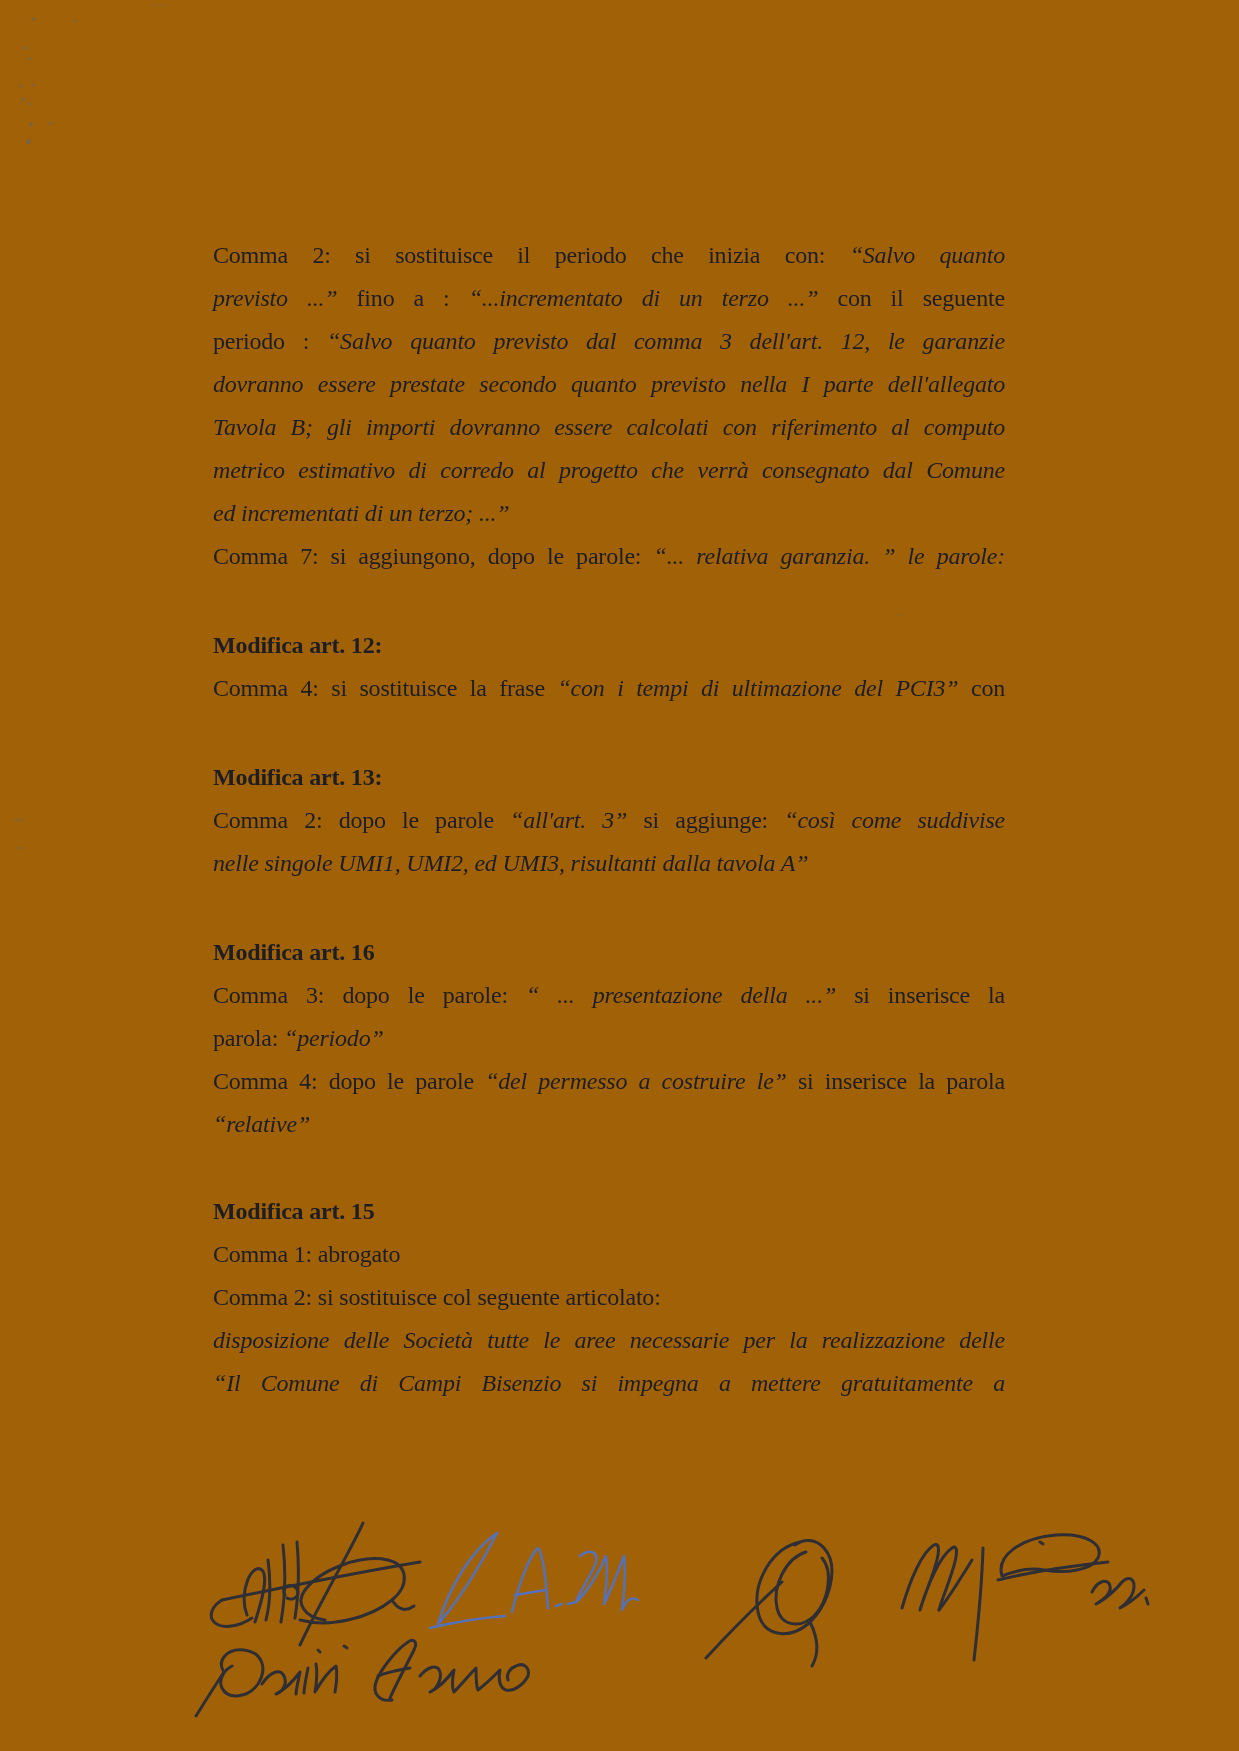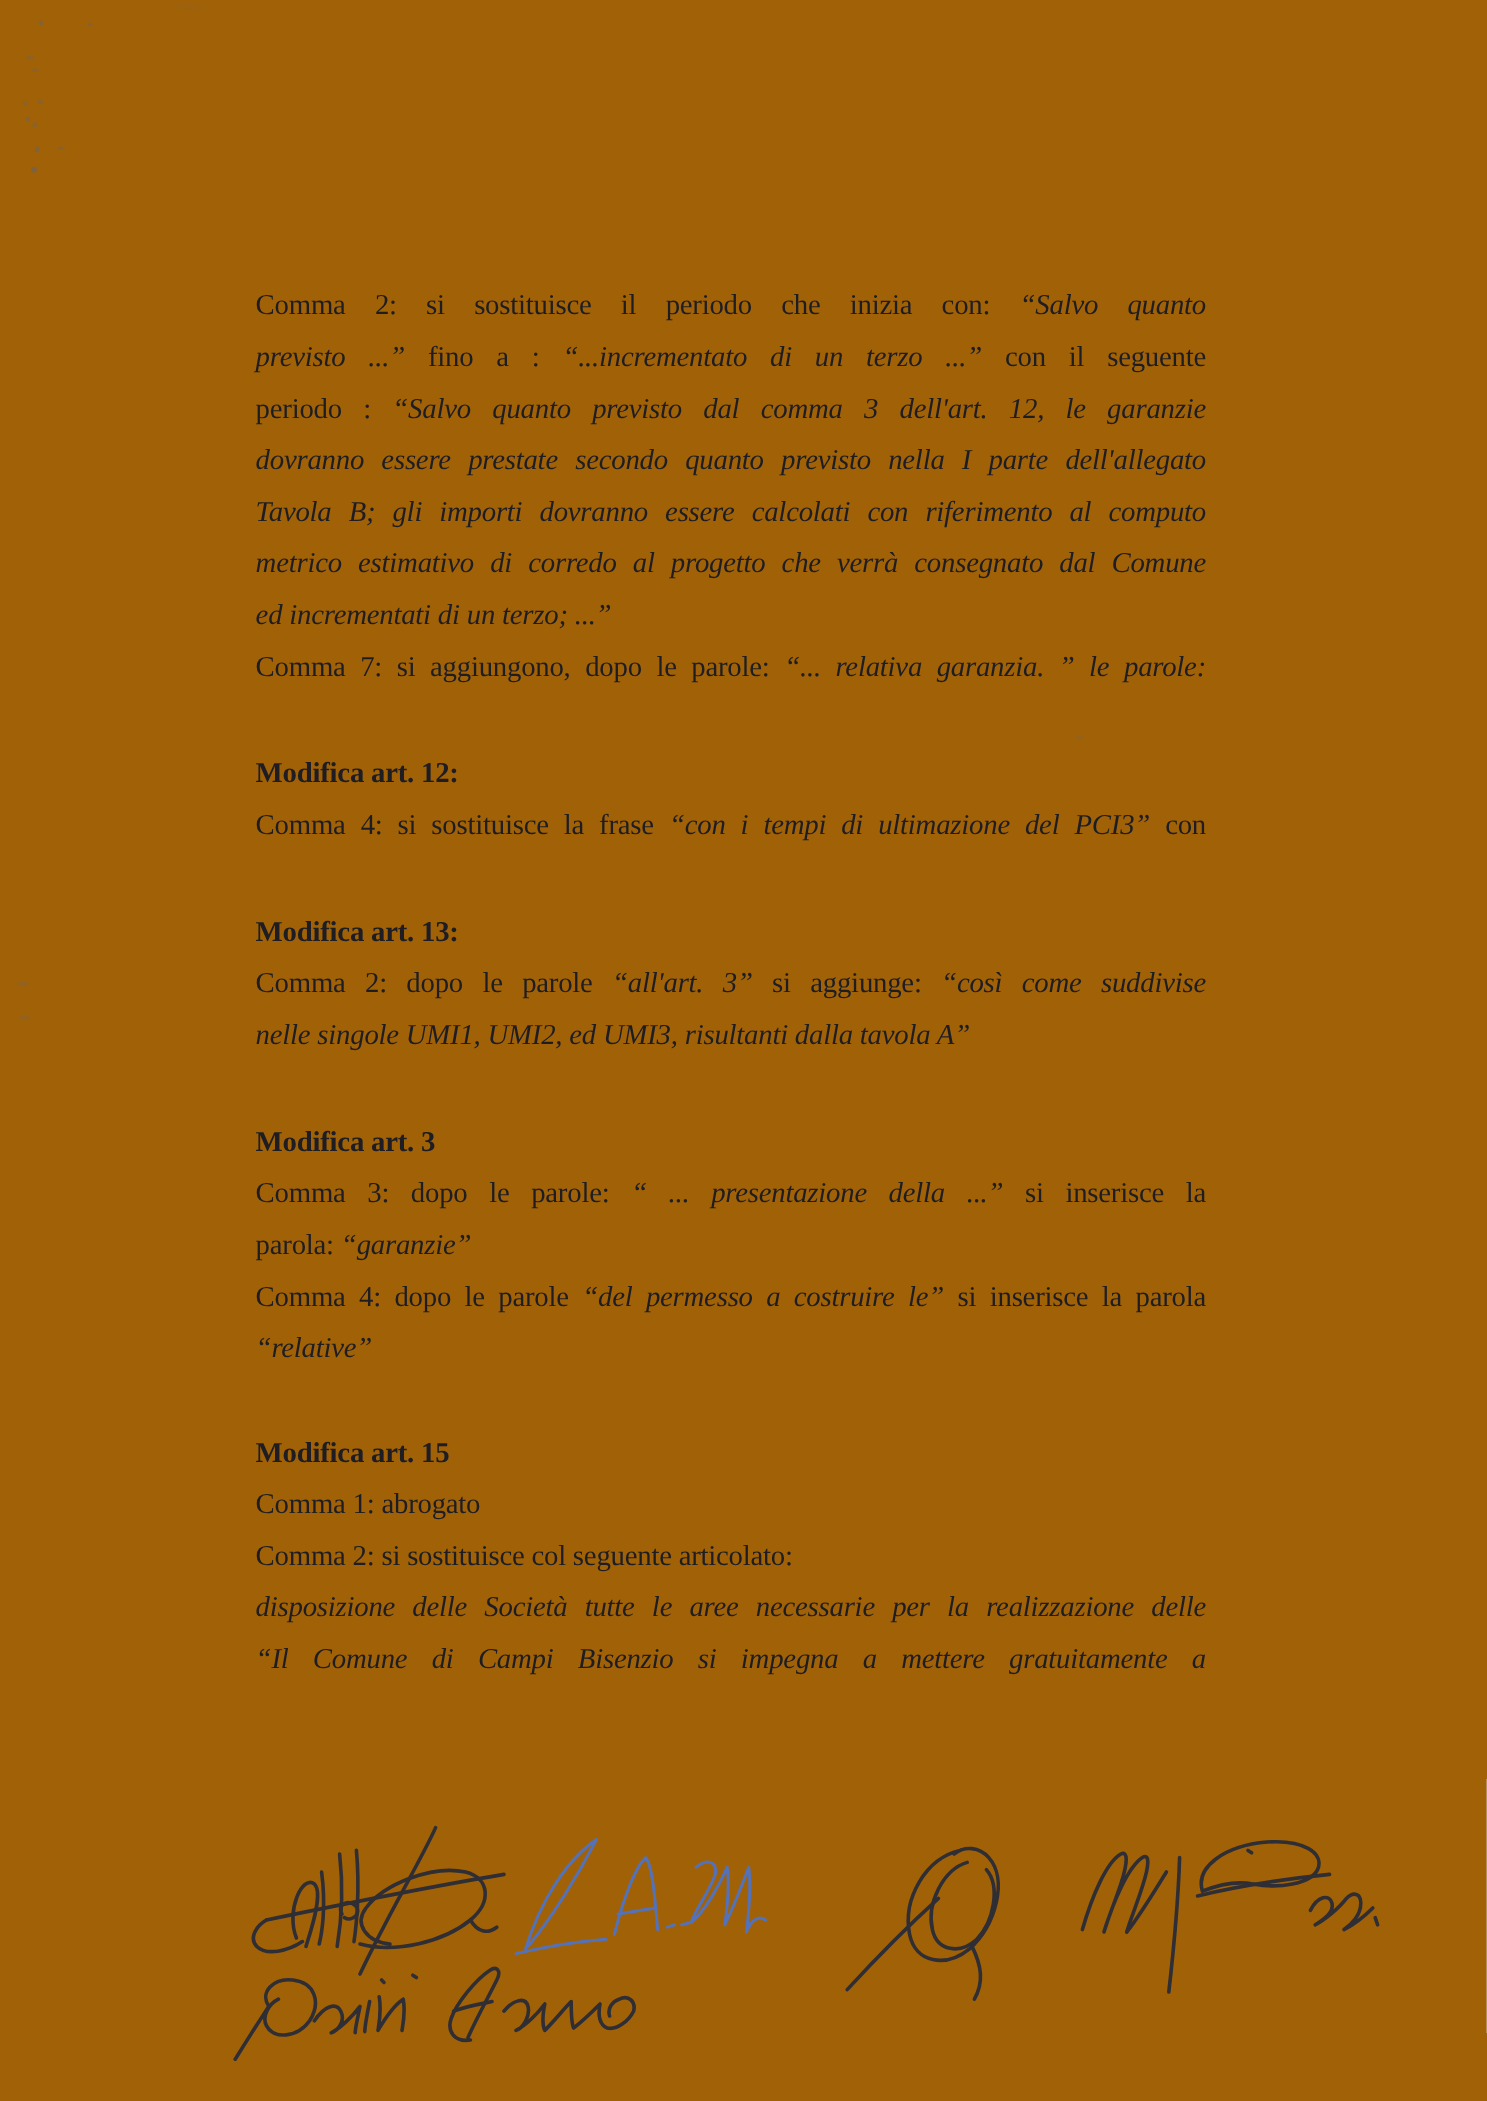--- a/index.html
+++ b/index.html
@@ -71,23 +71,23 @@
       <div class="line"><span class="seg-i">ed incrementati di un terzo; ...”</span></div>
       <div class="line just"><span class="seg-r">Comma 7: si aggiungono, dopo le parole: </span><span class="seg-i">“... relativa garanzia. ” le parole:</span></div>
       <div class="gap" style="height: 46px;"></div>
       <div class="line heading"><span class="seg-b">Modifica art. 12:</span></div>
       <div class="line just"><span class="seg-r">Comma 4: si sostituisce la frase </span><span class="seg-i">“con i tempi di ultimazione del PCI3” </span><span class="seg-r">con</span></div>
       <div class="gap" style="height: 46px;"></div>
       <div class="line heading"><span class="seg-b">Modifica art. 13:</span></div>
       <div class="line just"><span class="seg-r">Comma 2: dopo le parole </span><span class="seg-i">“all'art. 3” </span><span class="seg-r">si aggiunge: </span><span class="seg-i">“così come suddivise</span></div>
       <div class="line"><span class="seg-i">nelle singole UMI1, UMI2, ed UMI3, risultanti dalla tavola A”</span></div>
       <div class="gap" style="height: 46px;"></div>
-      <div class="line heading"><span class="seg-b">Modifica art. 3</span></div>
+      <div class="line heading"><span class="seg-b">Modifica art. 16</span></div>
       <div class="line just"><span class="seg-r">Comma 3: dopo le parole: </span><span class="seg-i">“ ... presentazione della ...” </span><span class="seg-r">si inserisce la</span></div>
-      <div class="line"><span class="seg-r">parola: </span><span class="seg-i">“garanzie”</span></div>
+      <div class="line"><span class="seg-r">parola: </span><span class="seg-i">“periodo”</span></div>
       <div class="line just"><span class="seg-r">Comma 4: dopo le parole </span><span class="seg-i">“del permesso a costruire le” </span><span class="seg-r">si inserisce la parola</span></div>
       <div class="line"><span class="seg-i">“relative”</span></div>
       <div class="gap" style="height: 44px;"></div>
       <div class="line heading"><span class="seg-b">Modifica art. 15</span></div>
       <div class="line"><span class="seg-r">Comma 1: abrogato</span></div>
       <div class="line"><span class="seg-r">Comma 2: si sostituisce col seguente articolato:</span></div>
       <div class="line just"><span class="seg-i">disposizione delle Società tutte le aree necessarie per la realizzazione delle</span></div>
       <div class="line just"><span class="seg-i">“Il Comune di Campi Bisenzio si impegna a mettere gratuitamente a</span></div>
     </div>
 

